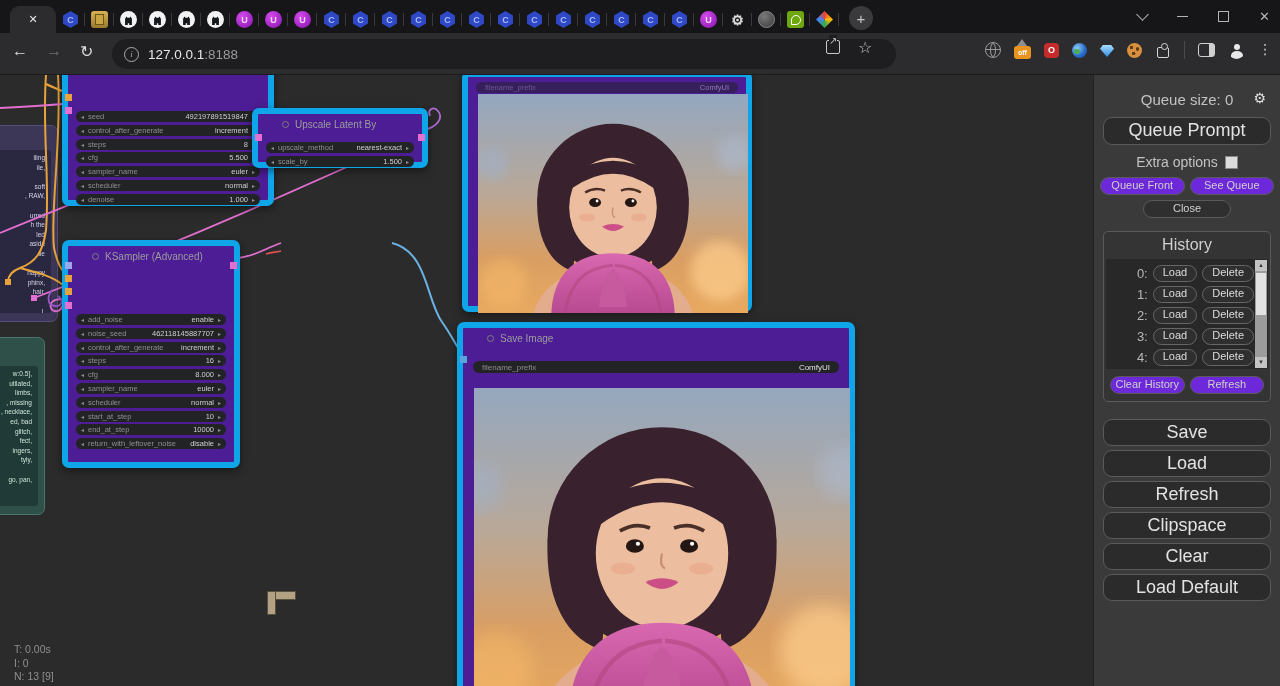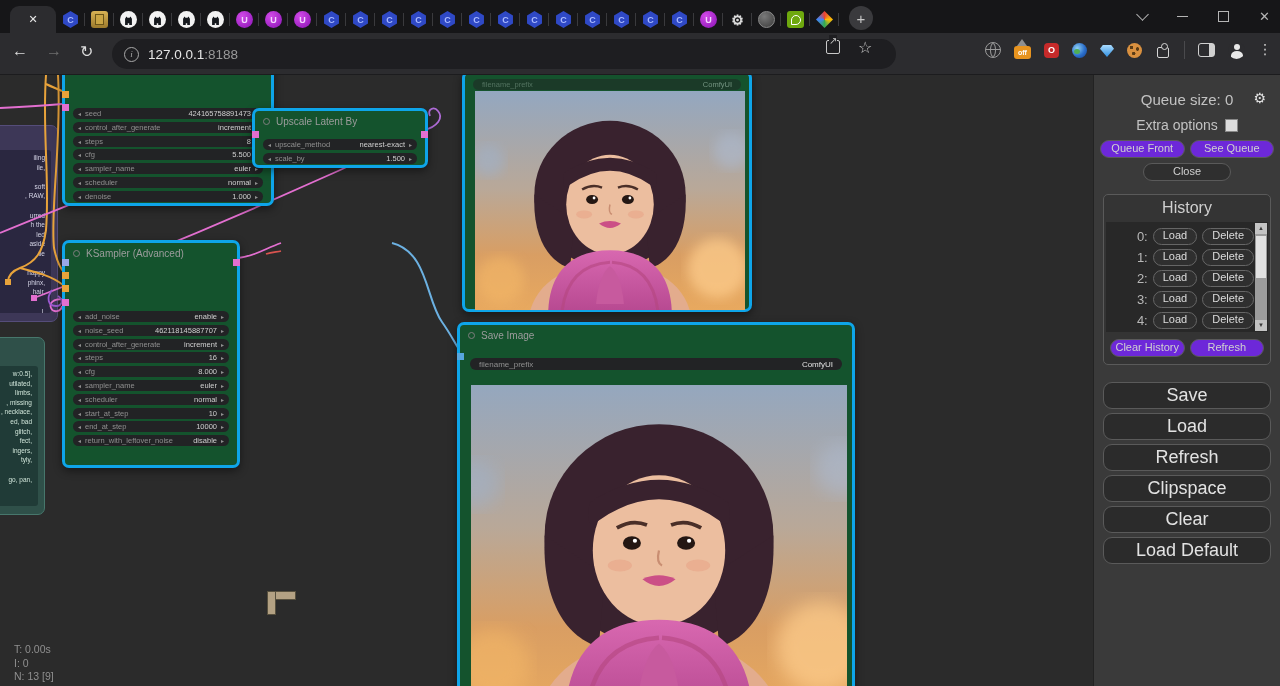--- a/index.html
+++ b/index.html
@@ -63,22 +63,22 @@
   .xpanel::after{content:"";position:absolute;right:0;top:0;bottom:0;width:5px;background:#d0d0d0;}
   .xavatar{width:17px;height:17px;border-radius:50%;position:relative;overflow:hidden;background:#2c2c2f;}
   .xavatar::before{content:"";position:absolute;left:5.5px;top:2px;width:6px;height:6px;border-radius:50%;background:#e8e8e8;}
   .xavatar::after{content:"";position:absolute;left:2.5px;top:9.5px;width:12px;height:9px;border-radius:50% 50% 0 0;background:#e8e8e8;}
   .xkebab{color:#d0d0d0;font-size:14px;margin-top:-2px;}
 
   
   #canvas{left:0;top:75px;width:1093px;height:611px;background:#2b2b2b;overflow:hidden;position:absolute;}
   #wires{position:absolute;left:0;top:0;z-index:2;}
 
-  .node{position:absolute;background:#14532d;border:3px solid #0ea5e9;border-radius:7px;box-shadow:0 3px 8px rgba(0,0,0,.45);box-sizing:border-box;z-index:3;}
-  .ntitle{display:flex;align-items:center;gap:6px;color:#9c9c9c;font-size:10px;padding:5px 0 0 8px;white-space:nowrap;}
+  .node{position:absolute;background:#4c1d95;border:6px solid #0ea5e9;border-radius:7px;box-shadow:0 3px 8px rgba(0,0,0,.45);box-sizing:border-box;z-index:3;}
+  .ntitle{display:flex;align-items:center;gap:6px;color:#9c9c9c;font-size:10px;padding:5px 0 0 24px;white-space:nowrap;}
   .ndot{width:7px;height:7px;border:1.5px solid #7e7e7e;border-radius:50%;box-sizing:border-box;flex:none;}
   .slot{position:absolute;width:7px;height:7px;z-index:4;}
   .s-orange{background:#e8a33b;}.s-pink{background:#e36fd0;}.s-lav{background:#9aa7e8;}.s-blue{background:#58a6dd;}.s-red{background:#d9534f;}
   .wgts{position:absolute;left:0;right:0;}
   .wrow{display:flex;align-items:center;background:#222325;border-radius:6px;height:11px;margin:0 8px 2.8px;padding:0 5px;font-size:7.5px;white-space:nowrap;}
   .wl{color:#8f8f8f;flex:1;text-align:left;margin-left:4px;overflow:hidden;}
   .wv{color:#cfcfcf;margin-right:4px;}
   .arr{color:#8f8f8f;font-size:6px;}
   .dim{opacity:.5;}
   .img-wrap{position:absolute;overflow:hidden;background:#111;}
@@ -315,21 +315,21 @@
     </div>
 
     <div class="node" style="left:62px;top:-28px;width:212px;height:159px;">
       <span class="slot s-orange" style="left:-3px;top:41px;"></span>
       <span class="slot s-pink" style="left:-3px;top:54px;"></span>
       <div class="wgts" style="top:58px;">
 
       <div class="wrow">
             <span class="arr">◂</span>
             <span class="wl">seed</span>
-            <span class="wv">424165758891473</span>
+            <span class="wv">492197891519847</span>
             <span class="arr">▸</span>
           </div>
           <div class="wrow">
             <span class="arr">◂</span>
             <span class="wl">control_after_generate</span>
             <span class="wv">increment</span>
             <span class="arr">▸</span>
           </div>
           <div class="wrow">
             <span class="arr">◂</span>
@@ -555,20 +555,21 @@
         <div>I: 0</div>
         <div>N: 13 [9]</div>
       </div>
   </div>
 
   <div id="sidebar">
     <div class="qrow">
       <span>Queue size: 0</span>
       <span class="gear">⚙</span>
     </div>
+    <div id="queue-prompt" class="btn">Queue Prompt</div>
     <div class="extra">
       <span>Extra options</span>
       <span class="cb"></span>
     </div>
     <div class="pair">
       <div class="sm">Queue Front</div>
       <div class="sm">See Queue</div>
     </div>
     <div id="close-btn">Close</div>
 

